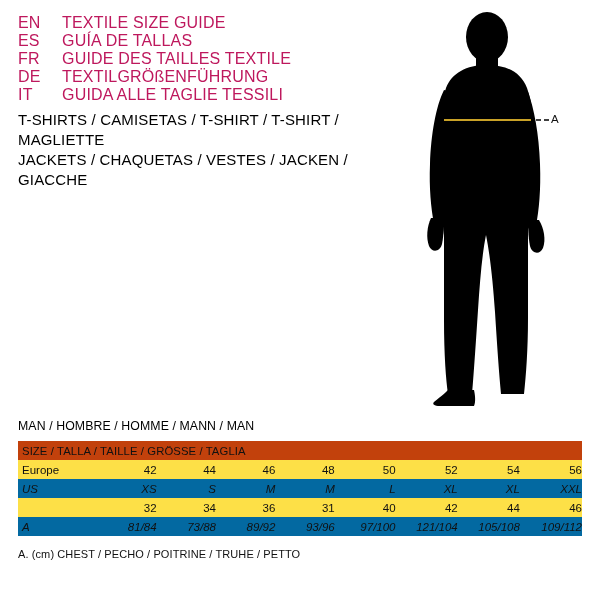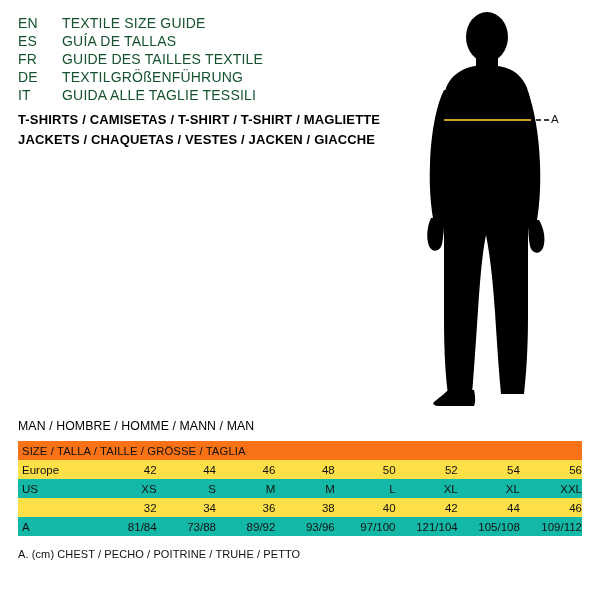--- a/index.html
+++ b/index.html
@@ -23,43 +23,43 @@
   
   .lang-block {
     position: absolute;
     left: 18px;
     top: 14px;
     width: 380px;
   }
   .lang-row {
     display: flex;
     align-items: baseline;
-    font-size: 14px;
+    font-size: 16px;
     line-height: 18px;
     letter-spacing: 0.2px;
-    color: #14532d;
+    color: #be185d;
   }
   .lang-code {
     width: 44px;
     flex: 0 0 44px;
   }
   .lang-text {
     flex: 1 1 auto;
   }
 
   
   .cat-block {
     position: absolute;
     left: 18px;
     top: 110px;
     width: 400px;
   }
   .cat-line {
-    font-size: 13px;
-    font-weight: bold;
+    font-size: 15px;
+    font-weight: normal;
     line-height: 20px;
     letter-spacing: 0.15px;
     color: #000;
   }
 
   
   .figure-wrap {
     position: absolute;
     left: 400px;
     top: 10px;
@@ -98,26 +98,27 @@
     font-size: 11.5px;
     color: #111;
   }
   table.size-table td {
     padding: 0;
     height: 19px;
     vertical-align: middle;
     white-space: nowrap;
   }
   tr.head-row td {
-    background: #f97316;
+    background: #c2410c;
     font-size: 11.3px;
     letter-spacing: 0.1px;
   }
   tr.grey-row td {
-    background: #14b8a6;
+    background: #0369a1;
+    font-style: italic;
   }
   tr.light-row td {
     background: #fde047;
   }
   .c-label {
     width: 86px;
     padding-left: 4px !important;
   }
   .c-val {
     width: 68px;
@@ -246,21 +247,21 @@
         <td class="c-val">XL</td>
         <td class="c-val">XL</td>
         <td class="c-val">XXL</td>
       </tr>
 
       <tr class="light-row">
         <td class="c-label"></td>
         <td class="c-val">32</td>
         <td class="c-val">34</td>
         <td class="c-val">36</td>
-        <td class="c-val">38</td>
+        <td class="c-val">31</td>
         <td class="c-val">40</td>
         <td class="c-val">42</td>
         <td class="c-val">44</td>
         <td class="c-val">46</td>
       </tr>
 
       <tr class="grey-row">
         <td class="c-label">A</td>
         <td class="c-val">81/84</td>
         <td class="c-val">73/88</td>

